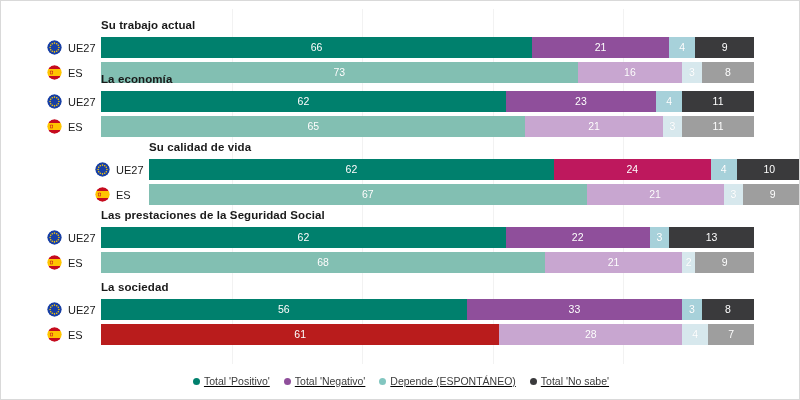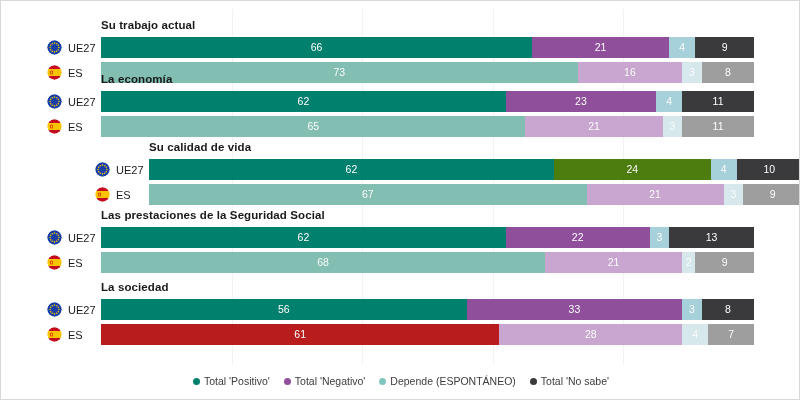--- a/index.html
+++ b/index.html
@@ -90,21 +90,21 @@
   
   .legend {
     position: absolute;
     left: 0; top: 374px;
     width: 800px;
     display: flex;
     justify-content: center;
     align-items: center;
     gap: 14px;
   }
-  .legend-item { display: flex; align-items: center; gap: 4px; }
+  .legend-item { display: flex; align-items: center; gap: 4px; text-decoration: underline; }
   .legend-dot { width: 7px; height: 7px; border-radius: 50%; flex: 0 0 auto; }
   .legend-label {
     font-size: 10.5px;
     color: #3c3c3c;
     white-space: nowrap;
   }
 </style>
 </head>
 <body>
 
@@ -284,21 +284,21 @@
                 <circle cx="3.69" cy="5.30" r="0.78" fill="#FFCC00"></circle>
                 <circle cx="5.30" cy="3.69" r="0.78" fill="#FFCC00"></circle>
               </svg>
             </span>
             <span class="row-label-text">UE27</span>
           </div>
           <div class="bar-track">
             <div class="seg" style="width: 62%; background: rgb(0, 128, 109);">
               <span class="seg-val">62</span>
             </div>
-            <div class="seg" style="width: 24%; background: #4d7c0f;">
+            <div class="seg" style="width: 24%; background: #be185d;">
               <span class="seg-val">24</span>
             </div>
             <div class="seg" style="width: 4%; background: rgb(167, 209, 218);">
               <span class="seg-val">4</span>
             </div>
             <div class="seg" style="width: 10%; background: rgb(58, 58, 60);">
               <span class="seg-val">10</span>
             </div>
           </div>
         </div>

